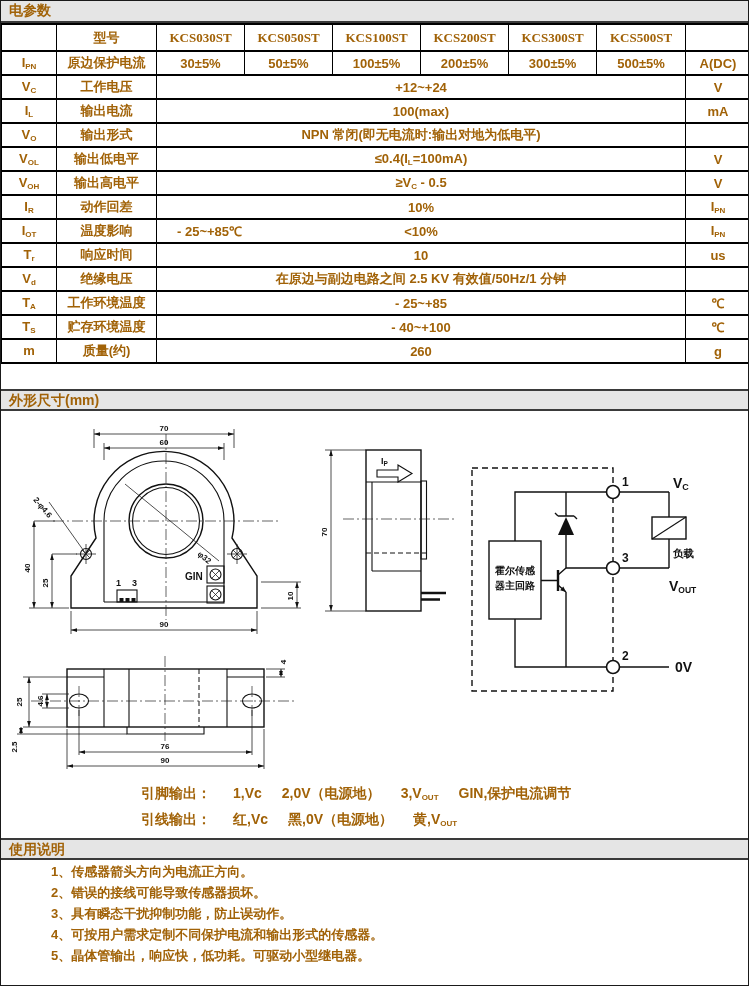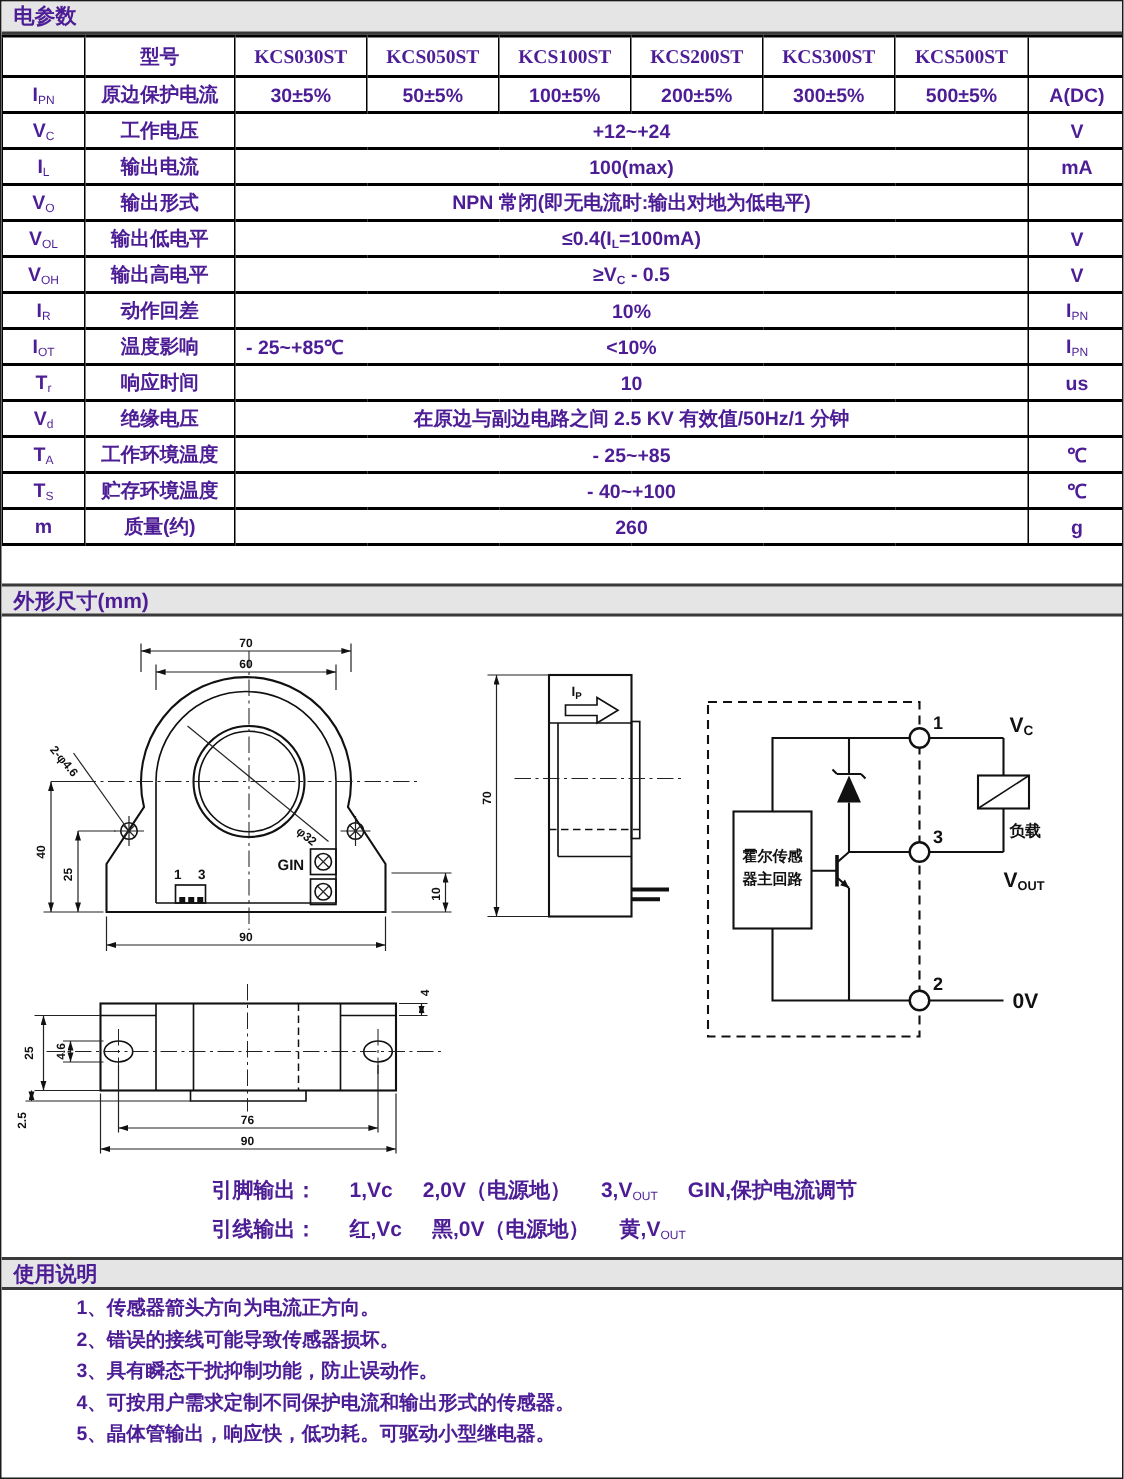--- a/index.html
+++ b/index.html
@@ -1,33 +1,33 @@
 <!DOCTYPE html>
 <html><head>
 <meta charset="utf-8">
 <style>
   html,body{margin:0;padding:0;background:#888;}
   .page{position:relative;width:749px;height:986px;background:#fff;border:1px solid #1a1a1a;
-        box-sizing:border-box;overflow:hidden;font-family:"Liberation Sans",sans-serif;color:#4c1d95;}
+        box-sizing:border-box;overflow:hidden;font-family:"Liberation Sans",sans-serif;color:#a16207;}
   .bar{position:absolute;left:0;width:100%;height:22px;background:#e5e5e5;box-sizing:border-box;
        border-top:2px solid #3a3a3a;border-bottom:2px solid #3a3a3a;
        font-size:14px;font-weight:bold;line-height:18px;padding-left:8px;}
   .bar.first{border-top:none;top:0;}
   .wiring-title{position:absolute;left:428px;width:140px;text-align:right;top:1px;margin-top:24px;}
   table.params{position:absolute;top:22px;left:0;width:749px;border-collapse:collapse;table-layout:fixed;}
   table.params td{border:2px solid #000;border-left-width:1px;border-right-width:1px;
        height:22px;padding:0;font-size:13px;font-weight:600;text-align:center;vertical-align:middle;
        overflow:hidden;white-space:nowrap;}
   table.params tr.hdr td{height:25px;font-family:Liberation Serif, serif;}
   td.symc{font-size:13.5px;font-weight:bold;}
   td.namec{text-align:left;padding-left:10px;}
-  sub{font-size:8px;vertical-align:-2px;font-weight:normal;}
+  sub{font-size:8px;vertical-align:-2px;font-weight:bold;}
   td .vsub{font-size:8px;vertical-align:-2px;}
   td.dual{position:relative;}
-  td.dual .leftv{position:absolute;left:7px;top:0;height:100%;display:flex;align-items:center;}
+  td.dual .leftv{position:absolute;left:20px;top:0;height:100%;display:flex;align-items:center;}
   .canvas{position:absolute;top:411px;left:0;width:749px;height:426px;background:#fff;}
   .canvas svg{position:absolute;}
   .pinout{position:absolute;left:140px;top:368px;font-size:14px;font-weight:600;}
   .pinout .ln{height:26px;line-height:26px;white-space:nowrap;}
   .pinout .seg{margin-right:20px;}
   .pinout .lbl{margin-right:22px;}
   .notes{position:absolute;top:860px;left:0;width:749px;padding-left:40px;}
   .note-item{font-size:13px;font-weight:600;line-height:21px;padding-left:10px;white-space:nowrap;}
   
   .bl{stroke:#111;fill:none;stroke-width:1.4;}

